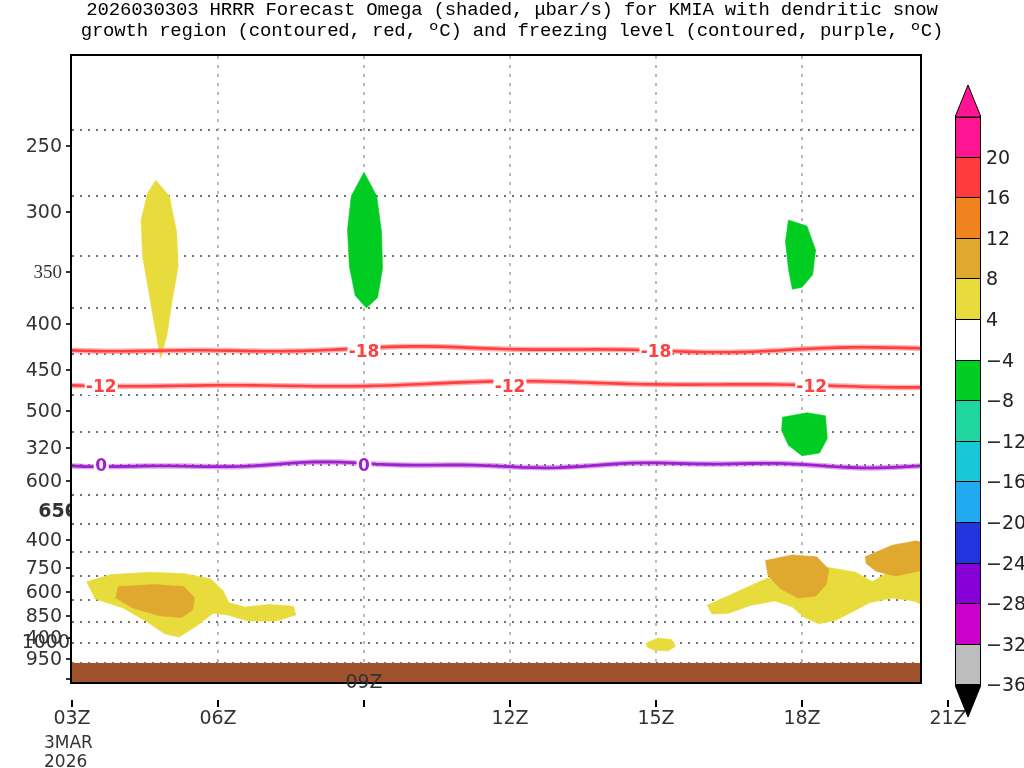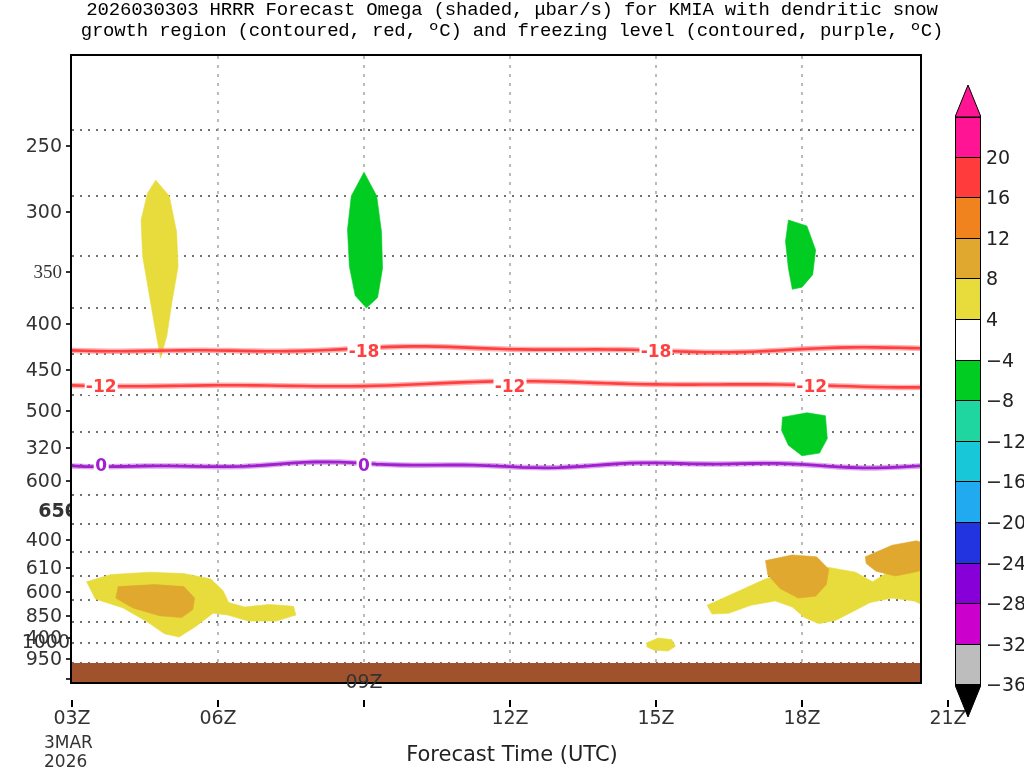--- a/index.html
+++ b/index.html
@@ -83,21 +83,21 @@
       <div class="ylab" style="left: 0px; top: 401px;">500</div>
       <div class="ytick" style="left: 66px; top: 410px;"></div>
       <div class="ylab" style="left: 0px; top: 438px;">320</div>
       <div class="ytick" style="left: 66px; top: 447px;"></div>
       <div class="ylab" style="left: 0px; top: 471px;">600</div>
       <div class="ytick" style="left: 66px; top: 480px;"></div>
       <div class="ylab" style="left: 16px; top: 501px; font-weight: bold;">650</div>
       <div class="ytick" style="left: 66px; top: 510px;"></div>
       <div class="ylab" style="left: 0px; top: 530px;">400</div>
       <div class="ytick" style="left: 66px; top: 539px;"></div>
-      <div class="ylab" style="left: 0px; top: 558px;">610</div>
+      <div class="ylab" style="left: 0px; top: 558px;">750</div>
       <div class="ytick" style="left: 66px; top: 567px;"></div>
       <div class="ylab" style="left: 0px; top: 582px;">600</div>
       <div class="ytick" style="left: 66px; top: 591px;"></div>
       <div class="ylab" style="left: 0px; top: 606px;">850</div>
       <div class="ytick" style="left: 66px; top: 615px;"></div>
       <div class="ylab" style="left: 0px; top: 628px;">400</div>
       <div class="ytick" style="left: 66px; top: 637px;"></div>
       <div class="ylab" style="left: 0px; top: 649px;">950</div>
       <div class="ytick" style="left: 66px; top: 658px;"></div>
       <div class="ylab" style="left: 0px; top: 632px; margin-left: 8px;">1000</div>
@@ -177,21 +177,20 @@
       <div class="xtick" style="left: 655px; top: 700px;"></div>
       <div class="xlab" style="left: 621px; top: 708px;">15Z</div>
       <div class="xtick" style="left: 801px; top: 700px;"></div>
       <div class="xlab" style="left: 767px; top: 708px;">18Z</div>
       <div class="xtick" style="left: 947px; top: 700px;"></div>
       <div class="xlab" style="left: 913px; top: 708px;">21Z</div>
     </div>
 
   <div class="date-block">3MAR
 2026</div>
-  <div class="xaxis-title">Forecast Time (UTC)</div>
 
   <div class="cbar" id="cbar">
       <div class="cbar-tiptop"><svg width="26" height="32" viewBox="0 0 26 32">
           <polygon points="13,0 26,32 0,32" fill="#ff1493" stroke="#000" stroke-width="1"></polygon>
         </svg></div>
       <div class="cbar-band first" style="height: 40.6px; background: rgb(255, 20, 147);"></div>
       <div class="cbar-band" style="height: 40.6px; background: rgb(255, 59, 59);"></div>
       <div class="cbar-band" style="height: 40.6px; background: rgb(240, 131, 30);"></div>
       <div class="cbar-band" style="height: 40.6px; background: rgb(224, 168, 46);"></div>
       <div class="cbar-band" style="height: 40.6px; background: rgb(232, 220, 60);"></div>

